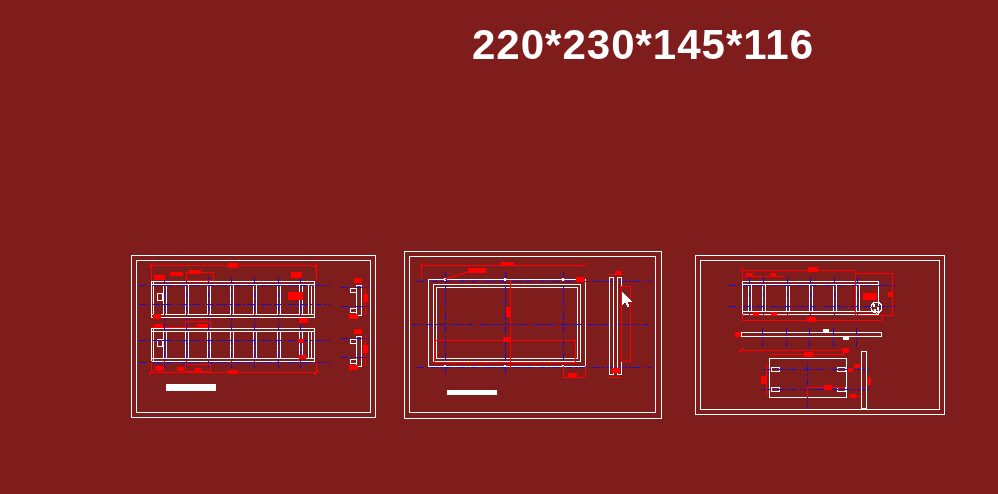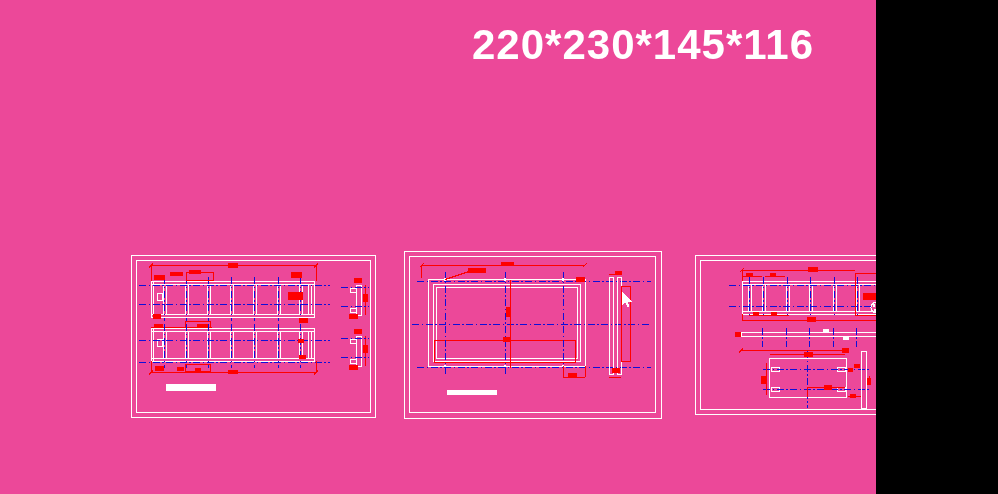--- a/index.html
+++ b/index.html
@@ -1,16 +1,16 @@
 <!DOCTYPE html>
 <html><head>
 <meta charset="utf-8">
 <style>
   html,body{margin:0;padding:0;background:#000;}
-  .stage{position:relative;width:876px;height:494px;background:#ec4899;overflow:hidden;
+  .stage{position:relative;width:998px;height:494px;background:#7f1d1d;overflow:hidden;
          font-family:"Liberation Sans", sans-serif;}
   .title{position:absolute;left:472px;top:22px;color:#ffffff;
          font-family:"Liberation Sans", sans-serif;
          font-size:42px;font-weight:bold;letter-spacing:1px;line-height:1.1;white-space:nowrap;}
   svg{position:absolute;left:0;top:0;shape-rendering:crispEdges;}
 </style>
 </head>
 <body>
 
 <div class="stage">

